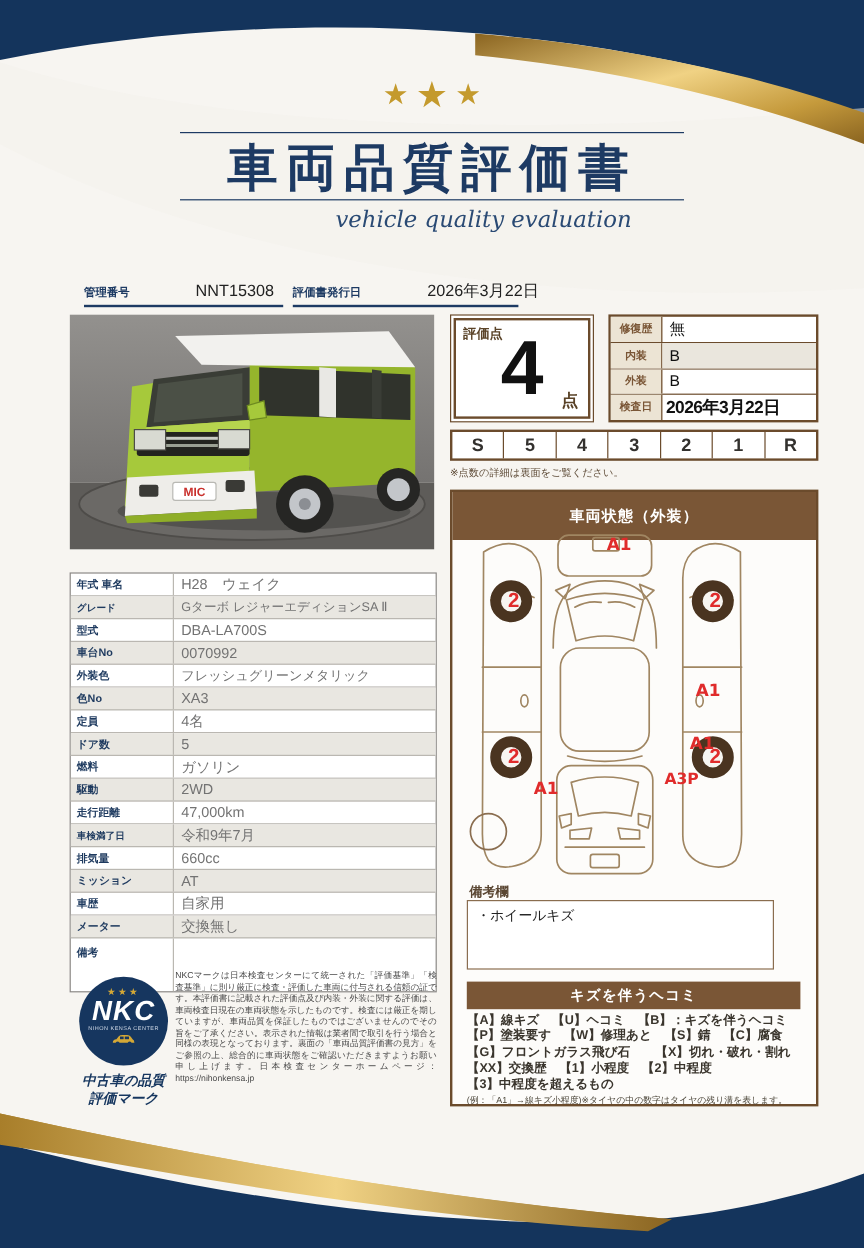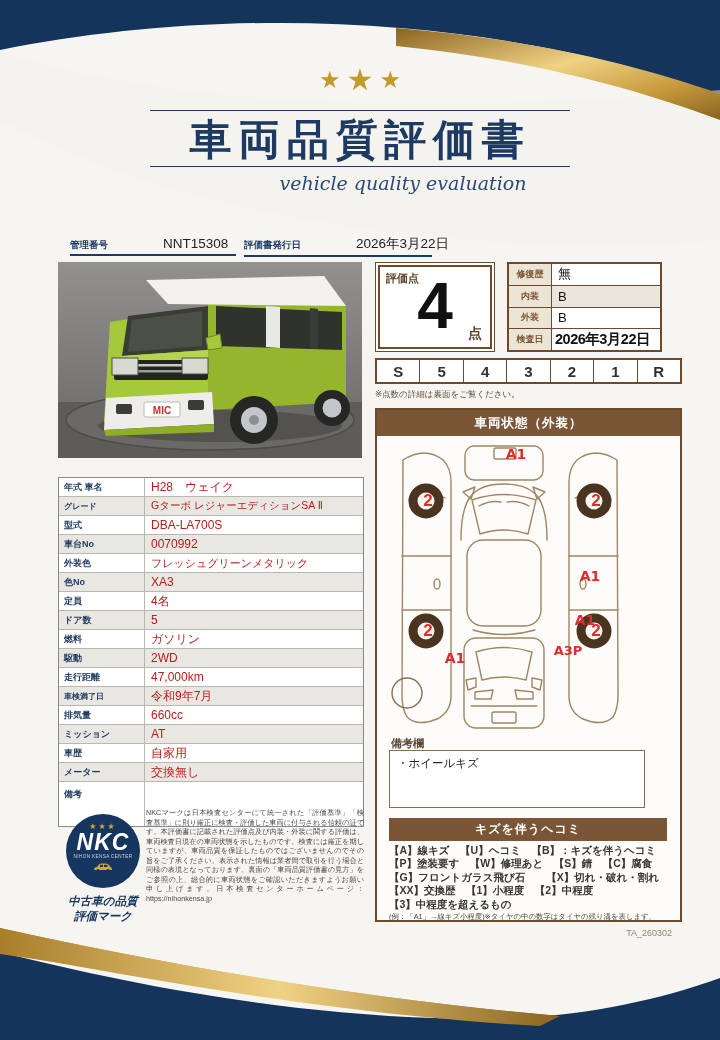--- a/index.html
+++ b/index.html
@@ -30,21 +30,21 @@
   #photo{position:absolute;left:58px;top:262px;width:304px;height:196px;}
 
   
   #spec-table{position:absolute;left:58px;top:477px;width:304px;border:1px solid #8a8784;background:#fff;}
   .spec-row{display:flex;height:18px;border-bottom:1px solid #bab7b1;align-items:center;}
   .spec-row:last-child{border-bottom:none;height:44px;align-items:flex-start;}
   .spec-row:nth-child(even){background:#e9e7e1;}
   .spec-label{width:62px;flex:none;border-right:1px solid #bab7b1;font-size:9px;font-weight:bold;
     color:#1e3a5f;padding:1px 18px 0 5px;align-self:stretch;display:flex;align-items:center;}
   .spec-row:last-child .spec-label{padding-top:6px;align-items:flex-start;}
-  .spec-value{font-size:12px;color:#b91c1c;padding:0 6px;white-space:nowrap;overflow:hidden;}
+  .spec-value{font-size:12px;color:#737373;padding:0 6px;white-space:nowrap;overflow:hidden;}
 
   
   #nkc{position:absolute;left:58px;top:812px;width:306px;height:122px;}
   #nkc-logo{position:absolute;left:8px;top:2px;width:74px;height:74px;border-radius:50%;
     background:#16365f;text-align:center;color:#fff;}
   #nkc-logo .lstars{display:block;margin-top:8px;font-size:8px;color:#d4a836;letter-spacing:2px;}
   #nkc-logo .lname{display:block;font-size:23px;font-weight:900;font-style:italic;line-height:22px;letter-spacing:1px;}
   #nkc-logo .lsub{display:block;font-size:4.6px;color:#cfd8e6;letter-spacing:0.4px;margin-top:1px;}
   #nkc-logo .lcar{margin-top:2px;}
   #nkc-caption{position:absolute;left:0;top:82px;width:90px;text-align:center;color:#16365f;
@@ -55,42 +55,42 @@
   
   #score-box{position:absolute;left:375px;top:262px;width:120px;height:90px;border:1px solid #6b4b2c;
     background:#fff;padding:2px;box-sizing:border-box;}
   #score-inner{width:100%;height:100%;border:2px solid #6b4b2c;position:relative;box-sizing:border-box;background:#fff;}
   #score-label{position:absolute;left:6px;top:4px;font-size:11px;font-weight:bold;color:#5a4328;}
   #score-value{position:absolute;left:0;top:-4px;width:100%;text-align:center;font-size:64px;
     font-weight:bold;color:#111;line-height:86px;}
   #score-unit{position:absolute;right:8px;bottom:4px;font-size:14px;font-weight:bold;color:#5a4328;}
 
   
-  #cond-table{position:absolute;left:507px;top:262px;width:155px;height:90px;border:2px solid #6b4b2c;
+  #cond-table{position:absolute;left:507px;top:262px;width:175px;height:90px;border:2px solid #6b4b2c;
     background:#fff;box-sizing:border-box;display:flex;flex-direction:column;}
   .cond-row{flex:1;display:flex;border-bottom:1px solid #6b4b2c;align-items:stretch;}
   .cond-row:last-child{border-bottom:none;}
   .cond-label{width:42px;flex:none;background:#ece4d4;border-right:1px solid #6b4b2c;
     font-size:9px;font-weight:bold;color:#7a5636;display:flex;align-items:center;justify-content:center;}
   .cond-value{flex:1;font-size:13px;color:#111;display:flex;align-items:center;padding-left:6px;}
   .cond-row:nth-child(2) .cond-value{background:#eae6dd;}
   .cond-row:last-child .cond-value{font-size:14.5px;font-weight:bold;padding-left:3px;letter-spacing:-0.5px;}
 
   
   #scale-bar{position:absolute;left:375px;top:358px;width:307px;height:26px;border:2px solid #6b4b2c;
     background:#fff;box-sizing:border-box;display:flex;}
   .scale-cell{flex:1;border-right:1px solid #6b4b2c;display:flex;align-items:center;justify-content:center;
     font-size:15px;font-weight:bold;color:#33312e;}
   .scale-cell:last-child{border-right:none;}
   #scale-note{position:absolute;left:375px;top:389px;font-size:8.5px;color:#5d4a36;}
 
   
   #panel{position:absolute;left:375px;top:408px;width:307px;height:514px;border:2px solid #6b4b2c;
     background:#fdfcfa;box-sizing:border-box;}
-  #panel-header{height:26px;background:#7a5636;color:#fff;font-size:12.5px;font-weight:bold;
+  #panel-header{height:40px;background:#7a5636;color:#fff;font-size:12.5px;font-weight:bold;
     display:flex;align-items:center;justify-content:center;letter-spacing:1px;}
   #diagram{position:absolute;left:2px;top:28px;}
   .marker{position:absolute;color:#e02b2b;font-weight:bold;font-size:14px;
     font-family:"DejaVu Sans",sans-serif;transform:translate(-50%,-50%);white-space:nowrap;padding-left:20px;}
   .wheel-num{position:absolute;color:#e02b2b;font-weight:bold;font-size:17px;
     transform:translate(-50%,-50%);}
   #m0{left:129px;top:44px;} #m1{left:203px;top:166px;} #m2{left:198px;top:210px;}
   #m3{left:181px;top:240px;font-size:13px;} #m4{left:68px;top:248px;}
   #w0{left:51px;top:91px;} #w1{left:219px;top:91px;} #w2{left:51px;top:221px;} #w3{left:219px;top:221px;}
   #remarks-label{position:absolute;left:14px;top:326px;font-size:11px;font-weight:bold;color:#5a4632;}
@@ -391,15 +391,14 @@
     <div id="legend">
       <div class="legend-line">【A】線キズ　【U】ヘコミ　【B】：キズを伴うヘコミ</div>
       <div class="legend-line">【P】塗装要す　【W】修理あと　【S】錆　【C】腐食</div>
       <div class="legend-line">【G】フロントガラス飛び石　　【X】切れ・破れ・割れ</div>
       <div class="legend-line">【XX】交換歴　【1】小程度　【2】中程度</div>
       <div class="legend-line">【3】中程度を超えるもの</div>
     </div>
     <div id="legend-note">(例：「A1」→線キズ小程度)※タイヤの中の数字はタイヤの残り溝を表します。</div>
   </div>
 
-  <div id="ta-code">TA_260302</div>
 
 </div>
 
 </body></html>

